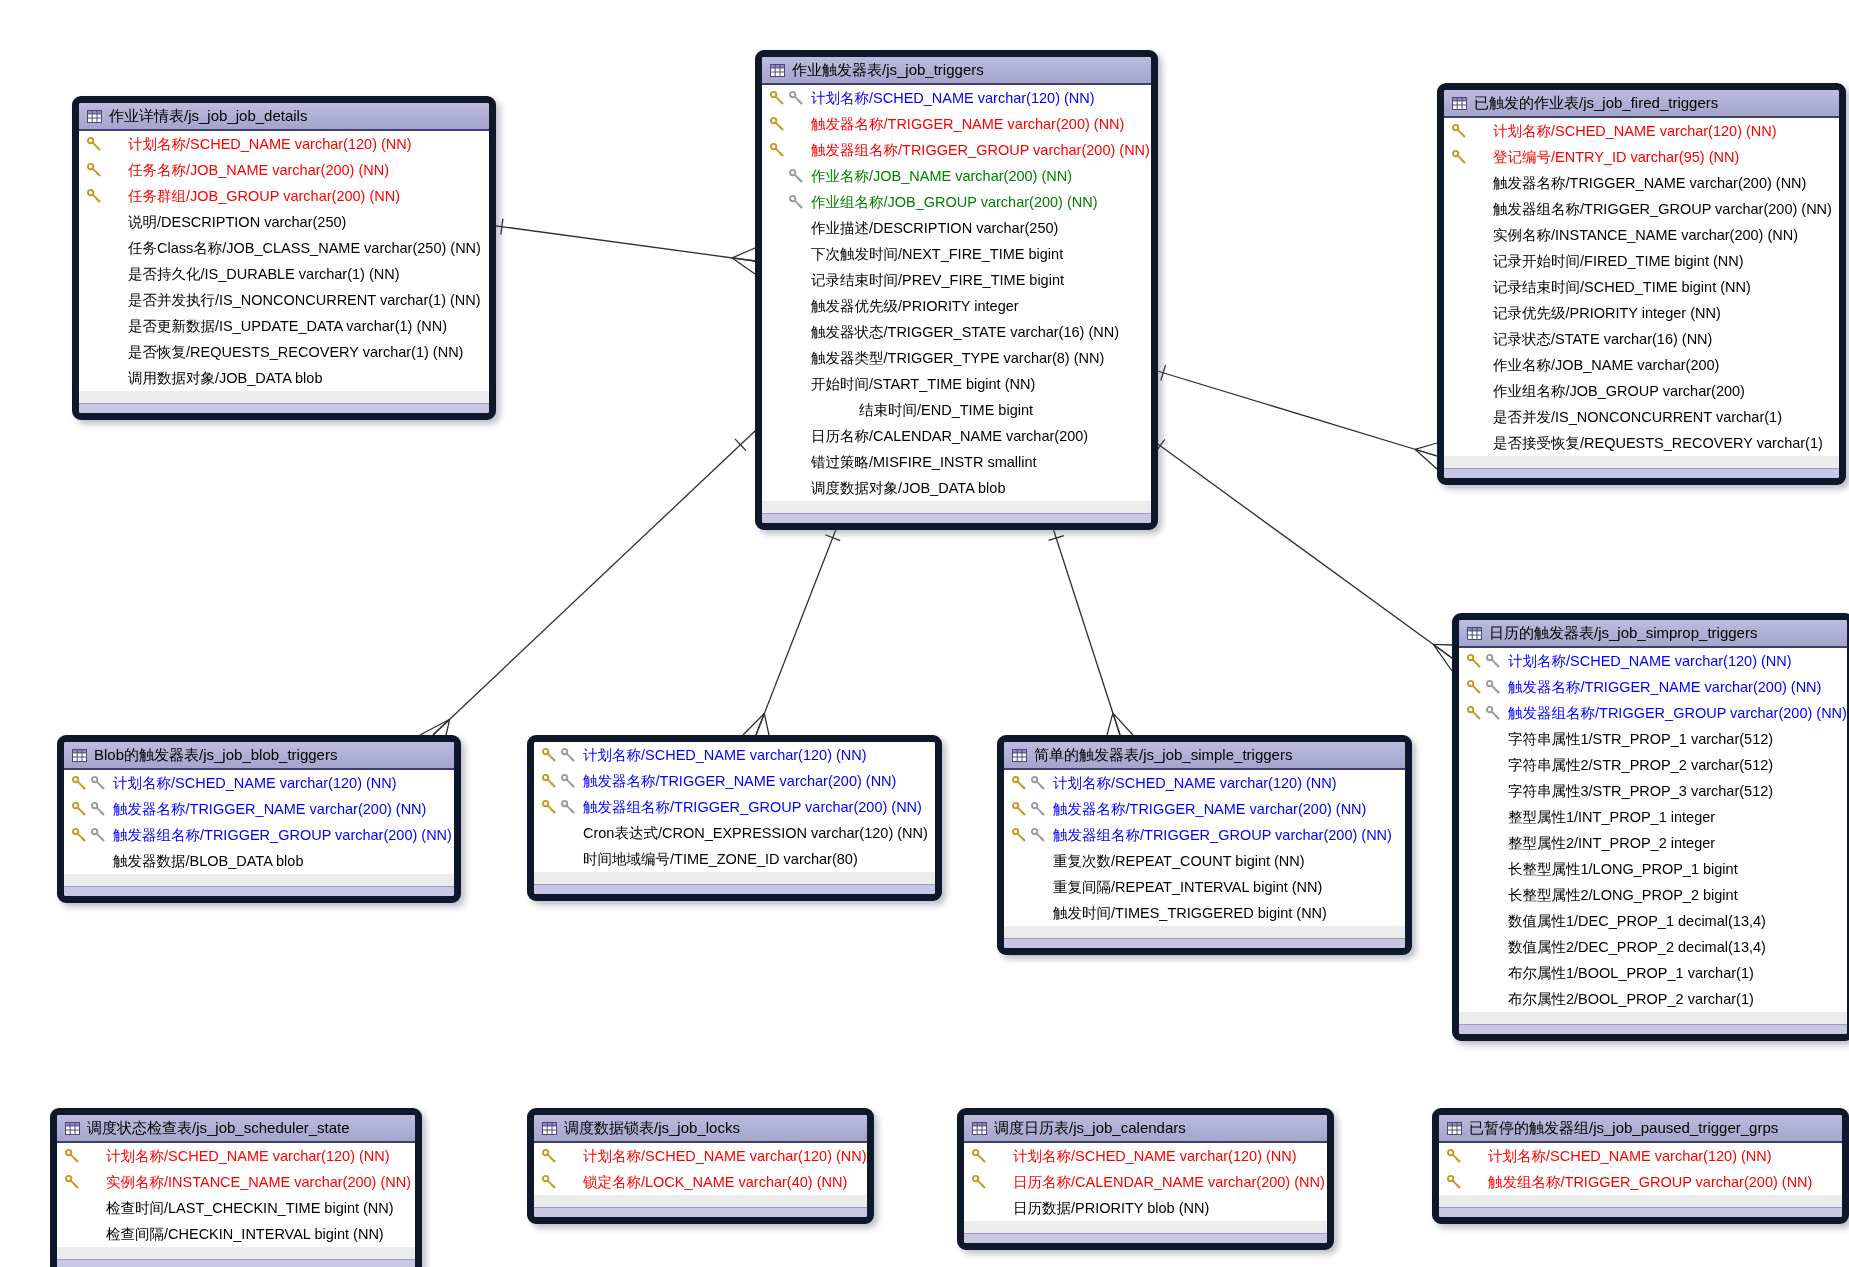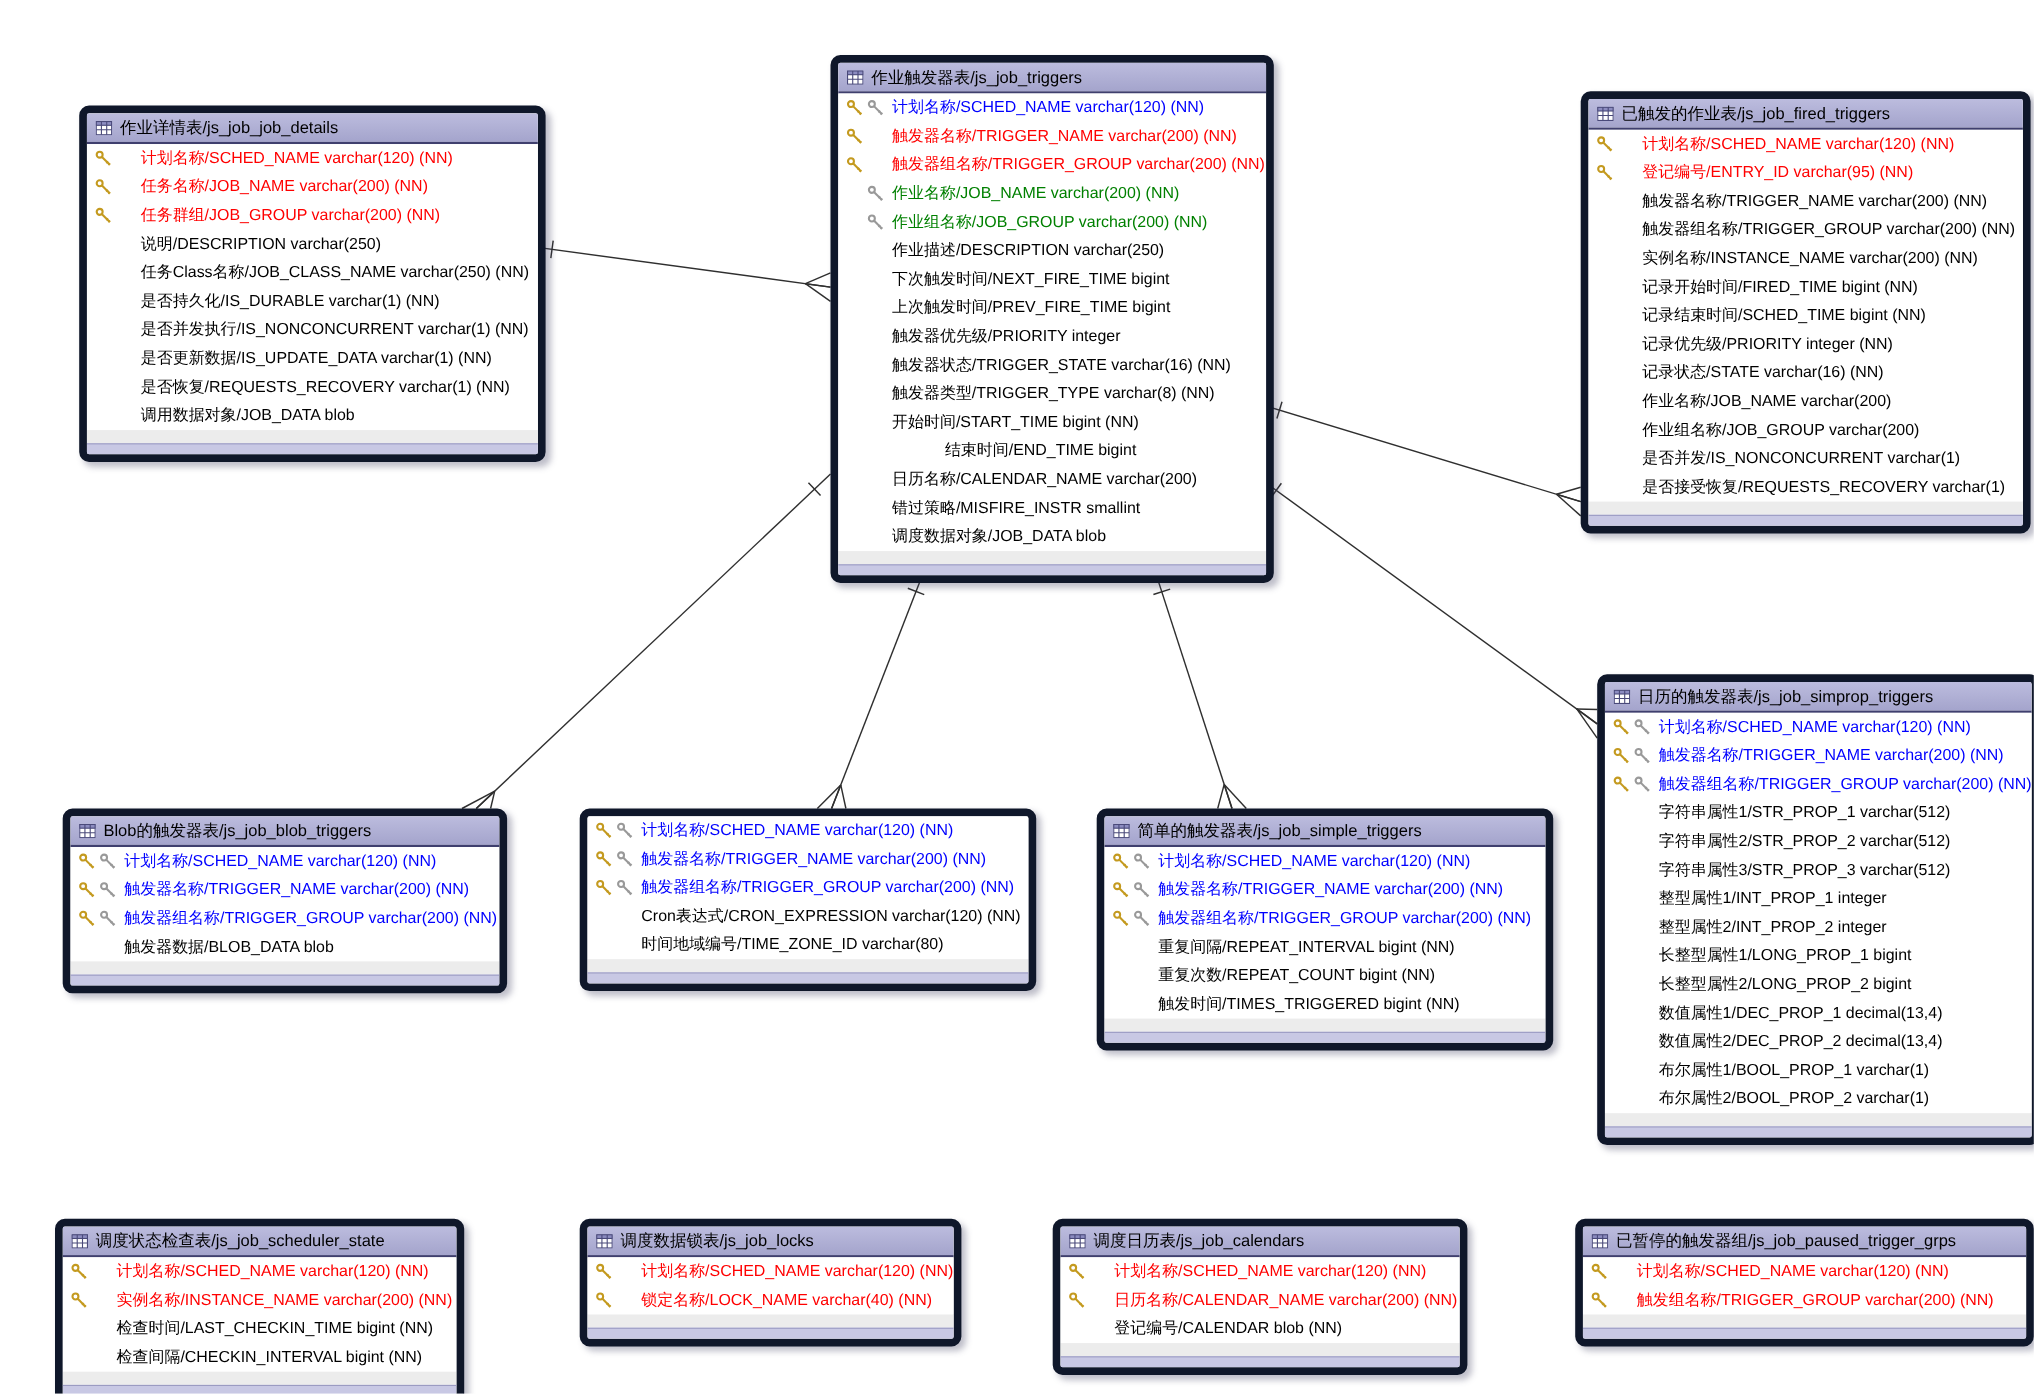--- a/index.html
+++ b/index.html
@@ -246,21 +246,21 @@
             </span>
             <span class="ctext" style="color: rgb(0, 128, 0);">作业组名称/JOB_GROUP varchar(200) (NN)</span>
           </div>
           <div class="row">
             <span class="ctext" style="color: rgb(0, 0, 0);">作业描述/DESCRIPTION varchar(250)</span>
           </div>
           <div class="row">
             <span class="ctext" style="color: rgb(0, 0, 0);">下次触发时间/NEXT_FIRE_TIME bigint</span>
           </div>
           <div class="row">
-            <span class="ctext" style="color: rgb(0, 0, 0);">上次触发时间/PREV_FIRE_TIME bigint</span>
+            <span class="ctext" style="color: rgb(0, 0, 0);">记录结束时间/PREV_FIRE_TIME bigint</span>
           </div>
           <div class="row">
             <span class="ctext" style="color: rgb(0, 0, 0);">触发器优先级/PRIORITY integer</span>
           </div>
           <div class="row">
             <span class="ctext" style="color: rgb(0, 0, 0);">触发器状态/TRIGGER_STATE varchar(16) (NN)</span>
           </div>
           <div class="row">
             <span class="ctext" style="color: rgb(0, 0, 0);">触发器类型/TRIGGER_TYPE varchar(8) (NN)</span>
           </div>
@@ -568,26 +568,26 @@
               <svg width="16" height="16" viewBox="0 0 16 16">
                 <circle cx="4.6" cy="4.6" r="2.7" fill="none" stroke="#999999" stroke-width="1.9"></circle>
                 <line x1="6.7" y1="6.7" x2="13.4" y2="13.4" stroke="#999999" stroke-width="1.9"></line>
                 <line x1="10.6" y1="12.2" x2="12.2" y2="10.6" stroke="#999999" stroke-width="1.6"></line>
                 <line x1="12.6" y1="14.2" x2="14.2" y2="12.6" stroke="#999999" stroke-width="1.6"></line>
               </svg>
             </span>
             <span class="ctext" style="color: rgb(0, 0, 255);">触发器组名称/TRIGGER_GROUP varchar(200) (NN)</span>
           </div>
           <div class="row">
+            <span class="ctext" style="color: rgb(0, 0, 0);">重复次数/REPEAT_COUNT bigint (NN)</span>
+          </div>
+          <div class="row">
             <span class="ctext" style="color: rgb(0, 0, 0);">重复间隔/REPEAT_INTERVAL bigint (NN)</span>
           </div>
           <div class="row">
-            <span class="ctext" style="color: rgb(0, 0, 0);">重复次数/REPEAT_COUNT bigint (NN)</span>
-          </div>
-          <div class="row">
             <span class="ctext" style="color: rgb(0, 0, 0);">触发时间/TIMES_TRIGGERED bigint (NN)</span>
           </div>
         </div>
         <div class="fgray"></div>
         <div class="fpurple"></div>
       </div>
       <div class="tbl" style="left: 1452px; top: 613px; width: 388px;">
         <div class="hdr">
           <span class="ticon">
             <svg width="15" height="13" viewBox="0 0 15 13">
@@ -811,21 +811,21 @@
               <svg width="16" height="16" viewBox="0 0 16 16">
                 <circle cx="4.6" cy="4.6" r="2.7" fill="none" stroke="#c49a1f" stroke-width="1.9"></circle>
                 <line x1="6.7" y1="6.7" x2="13.4" y2="13.4" stroke="#c49a1f" stroke-width="1.9"></line>
                 <line x1="10.6" y1="12.2" x2="12.2" y2="10.6" stroke="#c49a1f" stroke-width="1.6"></line>
                 <line x1="12.6" y1="14.2" x2="14.2" y2="12.6" stroke="#c49a1f" stroke-width="1.6"></line>
               </svg>
             </span>
             <span class="ctext" style="color: rgb(255, 0, 0);">日历名称/CALENDAR_NAME varchar(200) (NN)</span>
           </div>
           <div class="row">
-            <span class="ctext" style="color: rgb(0, 0, 0);">登记编号/CALENDAR blob (NN)</span>
+            <span class="ctext" style="color: rgb(0, 0, 0);">日历数据/PRIORITY blob (NN)</span>
           </div>
         </div>
         <div class="fgray"></div>
         <div class="fpurple"></div>
       </div>
       <div class="tbl" style="left: 1432px; top: 1108px; width: 403px;">
         <div class="hdr">
           <span class="ticon">
             <svg width="15" height="13" viewBox="0 0 15 13">
               <rect x="0.5" y="0.5" width="14" height="12" fill="#ffffff" stroke="#4a4a7a"></rect>

